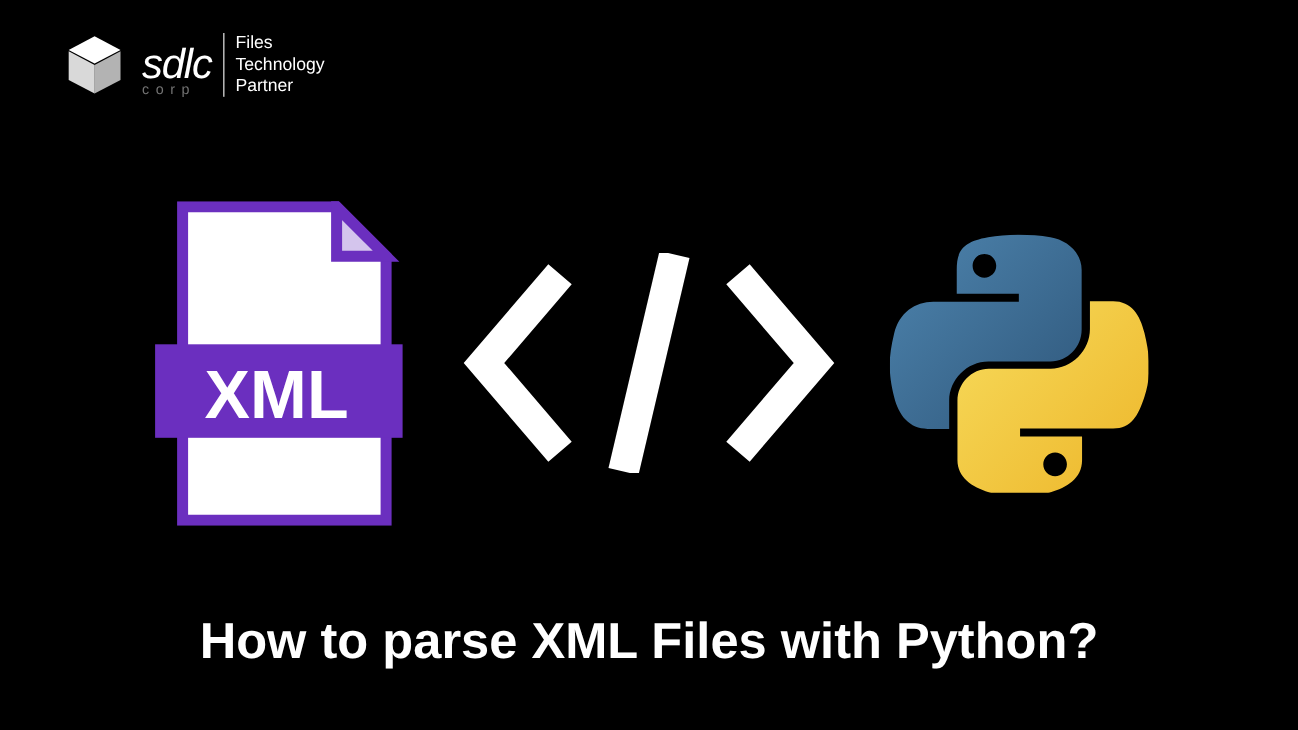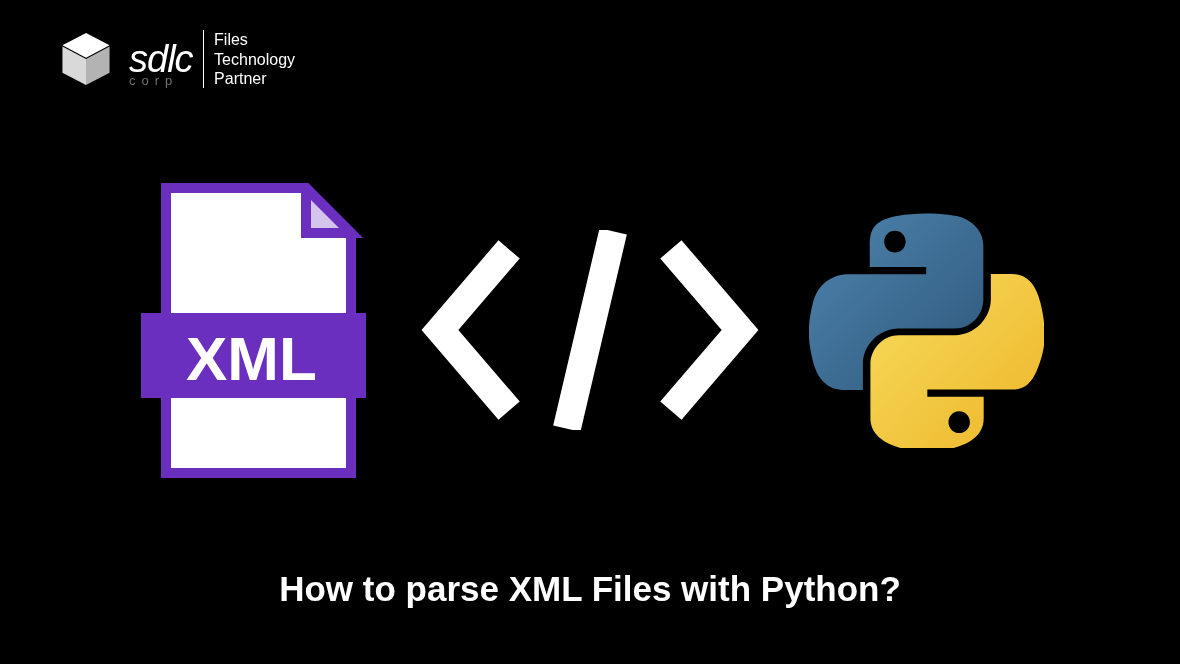--- a/index.html
+++ b/index.html
@@ -93,21 +93,21 @@
       width: 235px;
       height: 235px;
     }
     .title-text {
       position: absolute;
       bottom: 55px;
       left: 0;
       width: 100%;
       text-align: center;
       color: #ffffff;
-      font-size: 35px;
+      font-size: 46px;
       font-weight: 700;
       font-family: Arial, Helvetica, sans-serif;
     }
   </style>
 </head>
 <body>
 
 <div class="logo-area">
   <svg class="logo-cube" viewBox="0 0 100 100">
     <polygon points="50,8 88,28 50,48 12,28" fill="#ffffff"></polygon>

